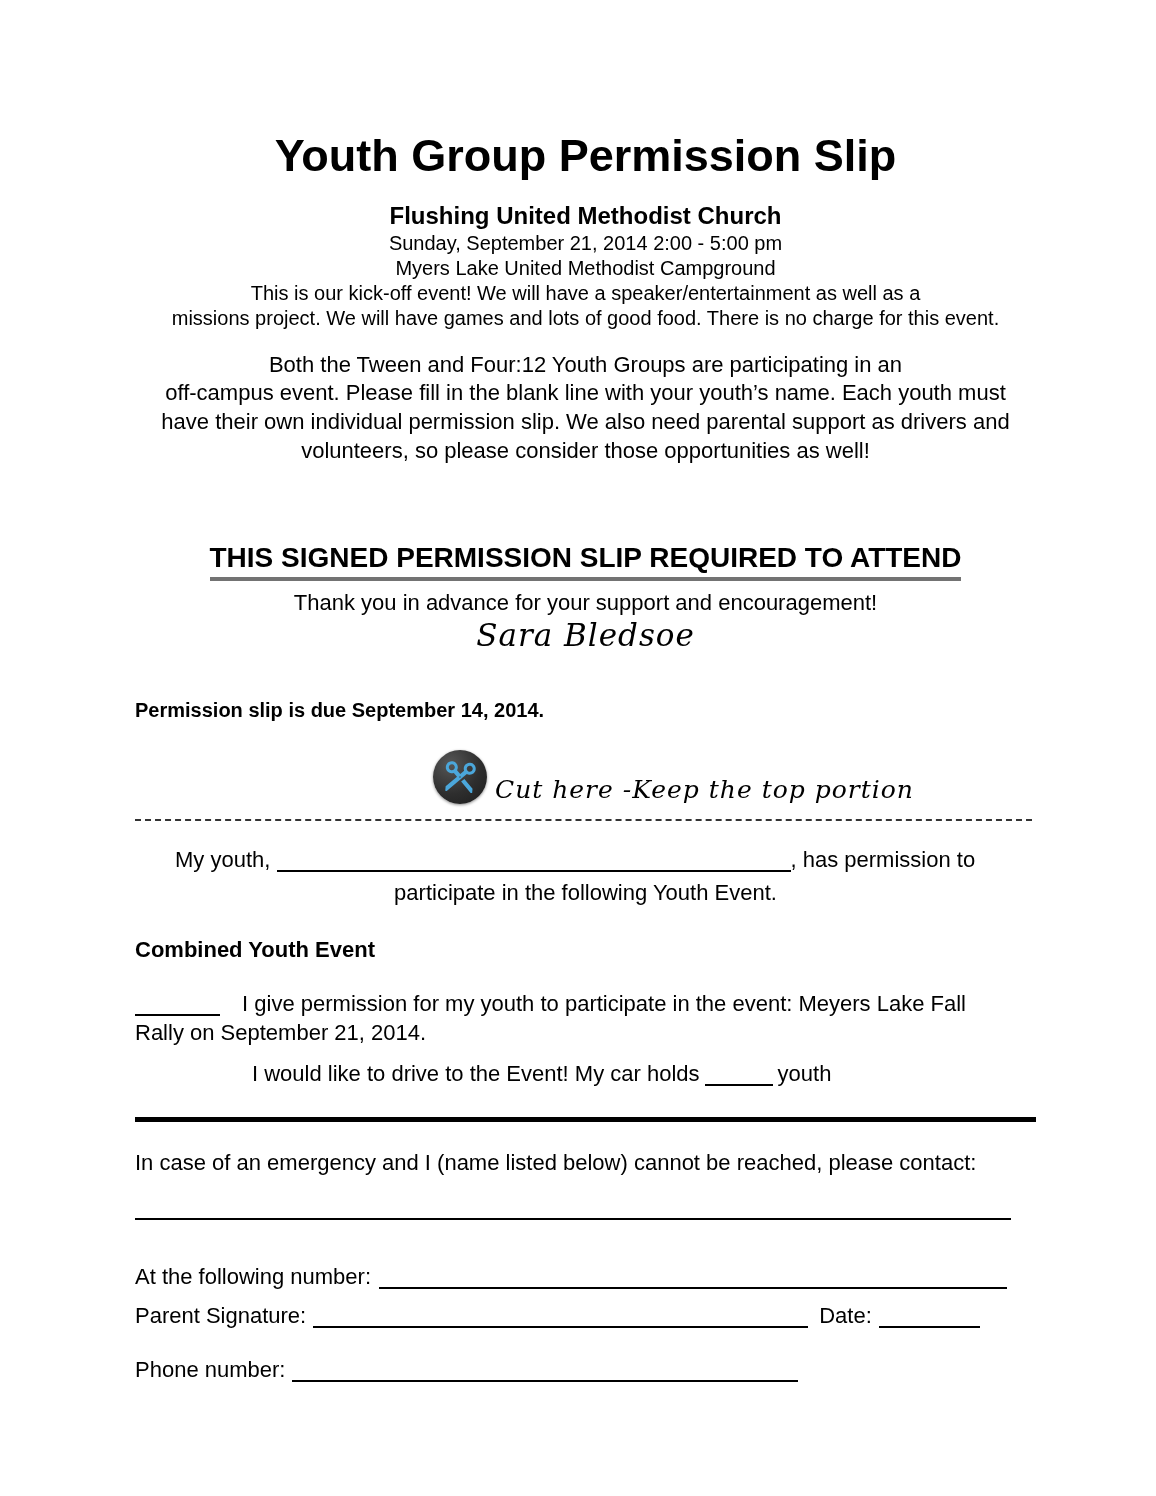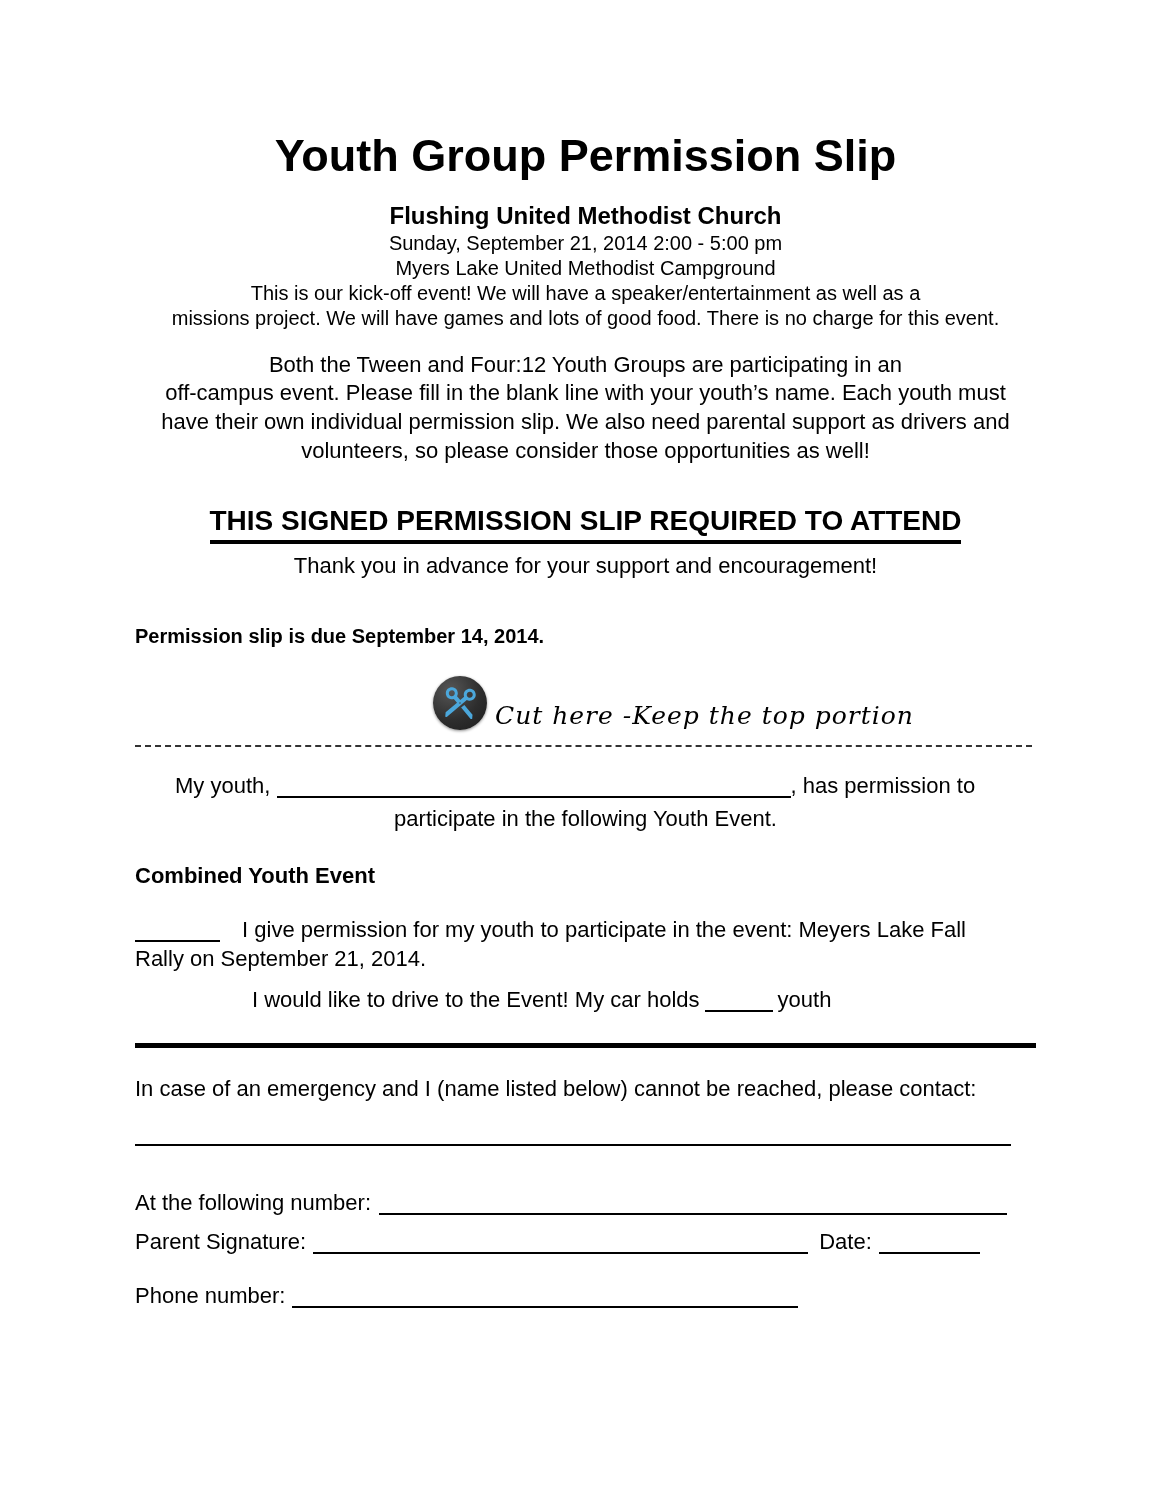--- a/index.html
+++ b/index.html
@@ -55,22 +55,23 @@
     line-height: 1.3;
     white-space: pre-line;
   }
 
   
   .notice { text-align: center; margin-top: 40px; }
   .notice-heading {
     display: inline-block;
     font-size: 28px;
     font-weight: bold;
-    border-bottom: 4px solid #000000;
+    border-bottom: 4px solid #737373;
     padding-bottom: 3px;
+    margin-top: 37px;
   }
   .thanks {
     margin-top: 9px;
     font-size: 22px;
   }
   .signature {
     margin-top: 1px;
     font-family: "DejaVu Serif", serif;
     font-style: italic;
     font-size: 31px;
@@ -195,20 +196,21 @@
   </header>
 
   <p class="intro">Both the Tween and Four:12 Youth Groups are participating in an
 off-campus event. Please fill in the blank line with your youth’s name.  Each youth must
 have their own individual permission slip.  We also need parental support as drivers and
 volunteers, so please consider those opportunities as well!</p>
 
   <div class="notice">
     <span class="notice-heading">THIS SIGNED PERMISSION SLIP REQUIRED TO ATTEND</span>
     <div class="thanks">Thank you in advance for your support and encouragement!</div>
+    <div class="signature">Sara Bledsoe</div>
   </div>
 
   <div class="due">Permission slip is due September 14, 2014.</div>
 
   <div class="cut-row">
     <span class="scissors-badge">
       <svg viewBox="0 0 24 24" width="36" height="36" aria-hidden="true">
         <path fill="currentColor" d="M9.64 7.64c.23-.5.36-1.05.36-1.64 0-2.21-1.79-4-4-4S2 3.79 2 6s1.79 4 4 4c.59 0 1.14-.13 1.64-.36L10 12l-2.36 2.36C7.14 14.13 6.59 14 6 14c-2.21 0-4 1.79-4 4s1.79 4 4 4 4-1.79 4-4c0-.59-.13-1.14-.36-1.64L12 14l7 7h3v-1L9.64 7.64zM6 8c-1.1 0-2-.9-2-2s.9-2 2-2 2 .9 2 2-.9 2-2 2zm0 12c-1.1 0-2-.9-2-2s.9-2 2-2 2 .9 2 2-.9 2-2 2zm6-7.5c-.28 0-.5-.22-.5-.5s.22-.5.5-.5.5.22.5.5-.22.5-.5.5zM19 3l-6 6 2 2 7-7V3h-3z"></path>
       </svg>
     </span>

